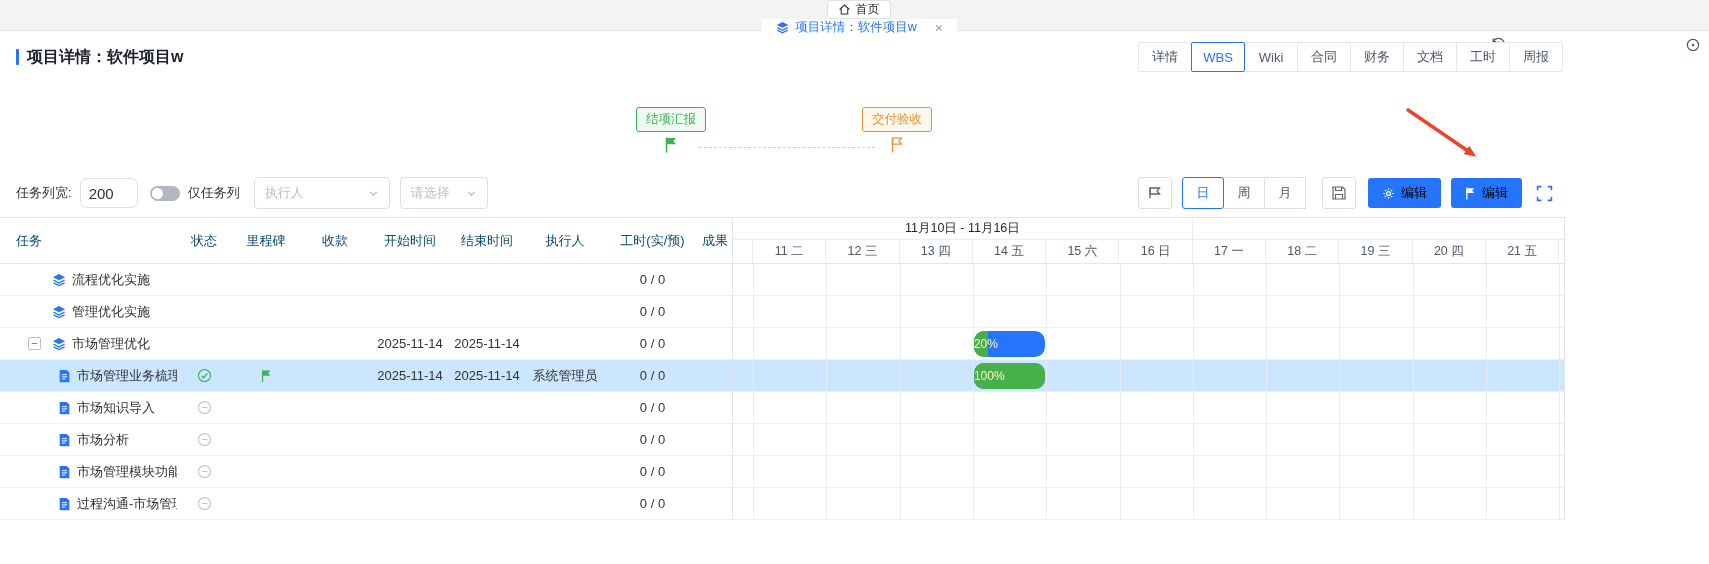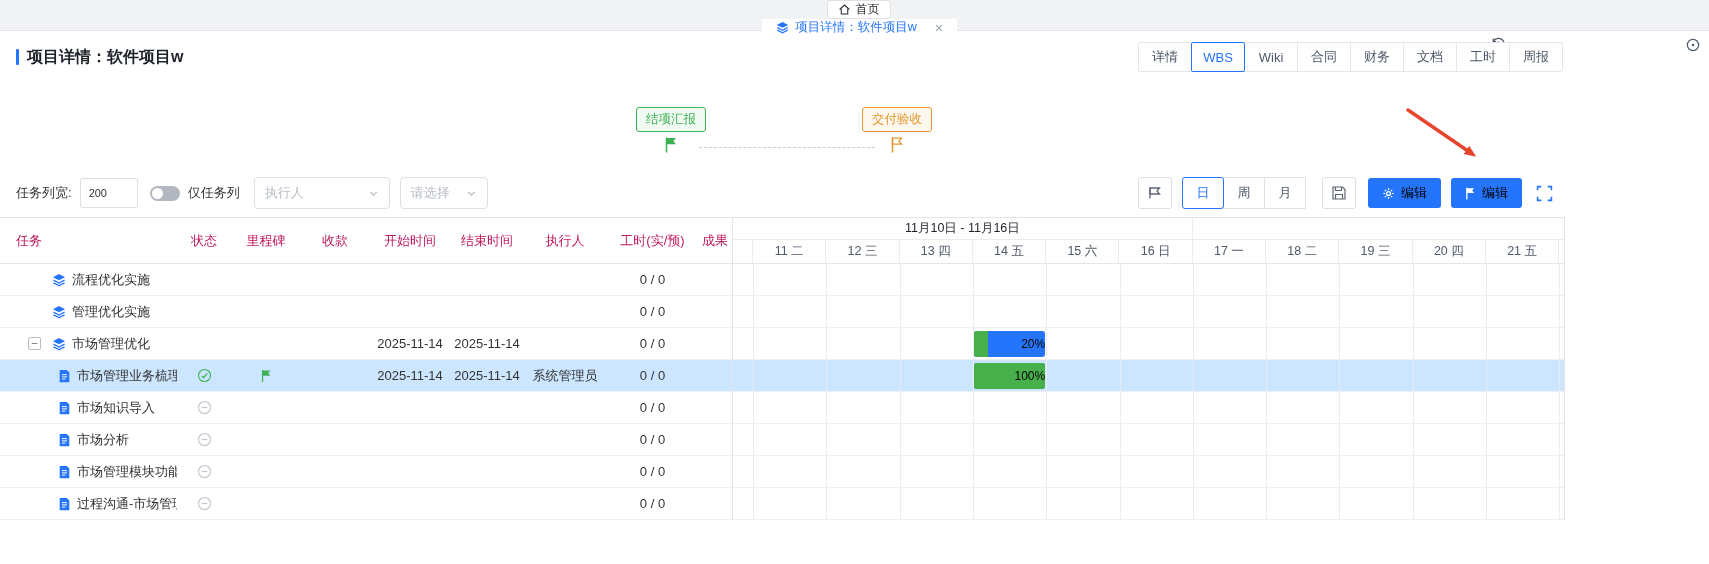--- a/index.html
+++ b/index.html
@@ -42,22 +42,22 @@
   .ms-badge { position: absolute; top: 24px; transform: translateX(-50%); font-size: 12.5px;
               padding: 3px 9px; border-radius: 3px; border: 1px solid; cursor: pointer; white-space: nowrap; }
   .ms-badge.green { color: var(--green); border-color: var(--green); background: #f0faf2; }
   .ms-badge.orange { color: var(--orange); border-color: var(--orange); background: #fdf8ee; }
   .ms-flag { position: absolute; top: 53px; transform: translateX(-50%); cursor: pointer; }
   .ms-dash { position: absolute; top: 64px; border-top: 1px dashed #c9ced6; }
 
   
   .toolbar { height: 48px; display: flex; align-items: center; padding-left: 16px; background: #fff; }
   .tb-label { font-size: 13px; color: #333; white-space: nowrap; }
-  .tb-input { width: 58px; height: 30px; border: 1px solid #dcdfe6; border-radius: 2px;
-              margin-left: 8px; padding: 0 8px; font-size: 11px; color: #333; outline: none; }
+  .tb-input { width: 58px; height: 30px; border: 1px solid #dcdfe6; border-radius: 7px;
+              margin-left: 8px; padding: 0 8px; font-size: 15px; color: #333; outline: none; }
   .toggle { width: 30px; height: 15px; border-radius: 8px; background: #b3b7bf; position: relative;
             margin-left: 12px; margin-right: 8px; cursor: pointer; flex: none; }
   .toggle .knob { position: absolute; left: 2px; top: 2px; width: 11px; height: 11px;
                   border-radius: 50%; background: #fff; }
   .fake-select { height: 32px; border: 1px solid #dcdfe6; border-radius: 4px; display: flex;
                  align-items: center; justify-content: space-between; padding: 0 10px;
                  font-size: 13px; color: #b8bdc7; background: #fff; cursor: pointer; }
   .sel-exec { width: 136px; margin-left: 14px; }
   .sel-generic { width: 88px; margin-left: 10px; }
   .tb-right { margin-left: auto; display: flex; align-items: center; margin-right: 156px; }
@@ -75,21 +75,21 @@
   .edit-gear { margin-left: 12px; }
   .edit-flag { margin-left: 10px; }
   .fs-btn { margin-left: 14px; cursor: pointer; }
 
   
   .grid { display: flex; width: 1565px; border-top: 1px solid #e2e5ea; background: #fff; }
   .t-pane { width: 733px; flex: none; border-right: 1px solid #e2e5ea; }
   .g-pane { width: 832px; flex: none; border-right: 1px solid #e2e5ea; }
 
   .t-head { height: 46px; display: flex; align-items: center; border-bottom: 1px solid #e2e5ea;
-            font-size: 13px; color: #be185d; }
+            font-size: 13px; color: #0c4a6e; }
   .th-name { flex: 1; padding-left: 16px; }
   .cc { flex: none; display: flex; align-items: center; justify-content: center; font-size: 13px;
         overflow: hidden; white-space: nowrap; }
   .w-status { width: 54px; } .w-milestone { width: 70px; } .w-pay { width: 68px; }
   .w-start { width: 82px; } .w-end { width: 72px; } .w-assignee { width: 84px; }
   .w-hours { width: 91px; } .w-result { width: 34px; }
 
   .t-row { height: 32px; display: flex; align-items: center; border-bottom: 1px solid #eef0f4;
            font-size: 13px; color: #333; cursor: pointer; }
   .t-row.selected { background: var(--highlight); }
@@ -106,22 +106,22 @@
             flex: none; overflow: hidden; white-space: nowrap; }
   .g-days { height: 23px; display: flex; font-size: 12.5px; color: #4e5969; }
   .g-day { flex: none; display: flex; align-items: center; justify-content: center;
            border-right: 1px solid #e9ecf1; overflow: hidden; white-space: nowrap; }
   .g-day.gfiller { border-right: none; }
   .g-body { position: relative; }
   .g-row { height: 32px; border-bottom: 1px solid #eef0f4; position: relative; }
   .g-row.selected { background: var(--highlight); }
   .vlines { position: absolute; inset: 0; pointer-events: none; }
   .vline { position: absolute; top: 0; bottom: 0; width: 1px; background: #e9ecf1; }
-  .g-bar { position: absolute; top: 3px; height: 26px; border-radius: 3px; z-index: 2;
-           display: flex; align-items: center; justify-content: flex-end; font-size: 12px; color: #000000;
+  .g-bar { position: absolute; top: 3px; height: 26px; border-radius: 10px; z-index: 2;
+           display: flex; align-items: center; justify-content: flex-start; font-size: 12px; color: #fef9c3;
            overflow: hidden; background: var(--accent); cursor: pointer; }
   .bfill { position: absolute; left: 0; top: 0; bottom: 0; background: var(--bar-green); }
   .g-bar span { position: relative; }
 
   .annot { position: absolute; left: 0; top: 0; pointer-events: none; z-index: 99; }
 </style>
 </head>
 <body>
 
 <div class="topbar">

